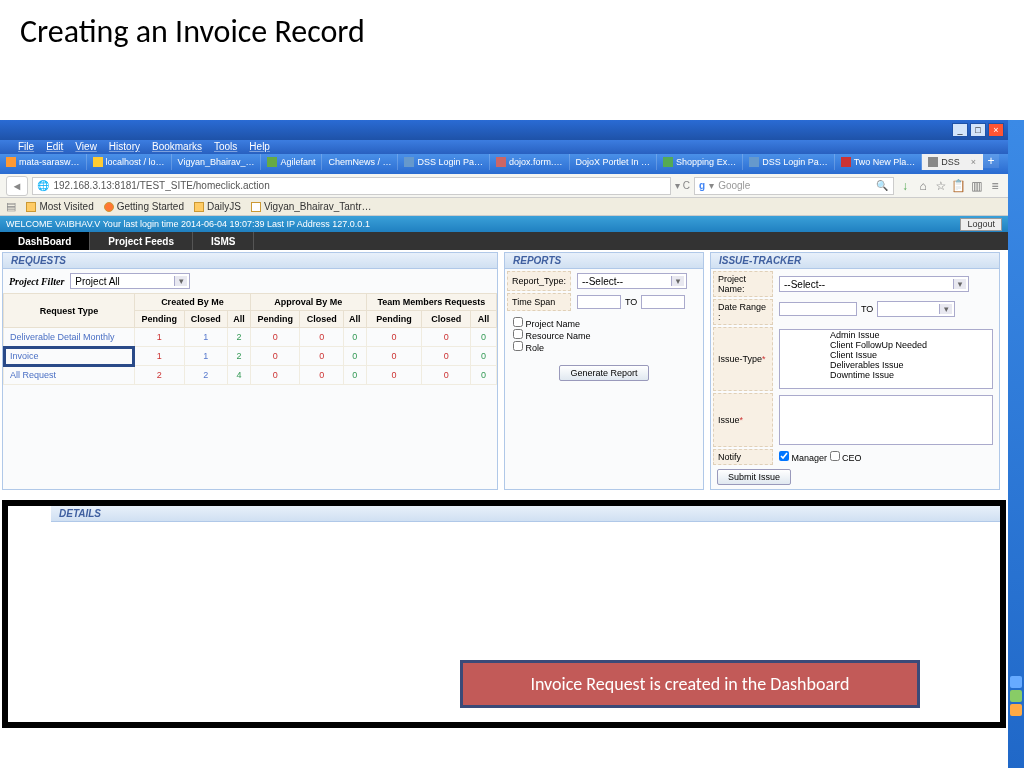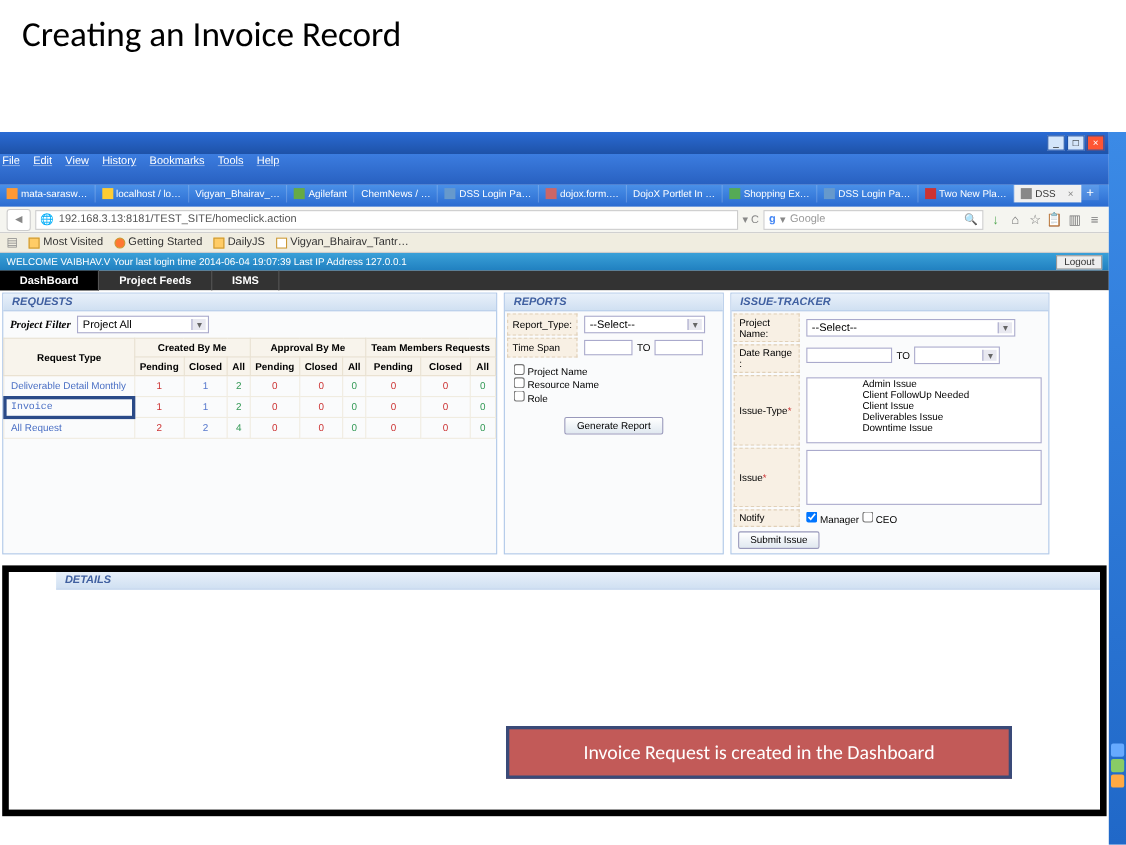--- a/index.html
+++ b/index.html
@@ -2,21 +2,21 @@
 <html><head>
 <meta charset="utf-8">
 <style>
 * { margin: 0; padding: 0; box-sizing: border-box; font-family: Arial, sans-serif; }
 body { width: 1024px; height: 768px; overflow: hidden; background: #fff; position: relative; }
 .slide-title { font-size: 32px; font-weight: 400; padding: 12px 20px 20px; color: #000; font-family: Calibri, Arial, sans-serif; }
 .browser-frame { position: absolute; top: 120px; left: 0; width: 1008px; height: 648px; }
 .browser-titlebar { height: 20px; background: linear-gradient(to bottom, #2a6bd4, #1e52a8); display: flex; align-items: center; justify-content: flex-end; padding: 0 4px; }
 .win-btn { width: 16px; height: 14px; background: #d4e5fa; border: 1px solid #1e52a8; margin-left: 2px; display: flex; align-items: center; justify-content: center; font-size: 9px; }
 .win-btn.close { background: #ff5533; color: #fff; }
-.browser-menu { height: 28px; background: linear-gradient(to bottom, #3c7de0, #2860c0); color: #fff; font-size: 10px; padding: 1px 2px; display: flex; gap: 12px; }
+.browser-menu { height: 14px; background: linear-gradient(to bottom, #3c7de0, #2860c0); color: #fff; font-size: 10px; padding: 1px 18px; display: flex; gap: 12px; }
 .browser-menu span { text-decoration: underline; text-decoration-color: rgba(255,255,255,0.4); }
 .tabs-bar { height: 20px; background: linear-gradient(to bottom, #4a90e8, #2a6bd0); display: flex; align-items: flex-start; font-size: 9px; overflow: hidden; }
 .tab { padding: 3px 6px; color: #fff; display: flex; align-items: center; gap: 3px; border-right: 1px solid rgba(255,255,255,0.2); white-space: nowrap; }
 .tab.active { background: #f0f0f0; color: #333; }
 .tab-icon { width: 10px; height: 10px; background: #ff9933; display: inline-block; }
 .tab-plus { width: 16px; background: rgba(255,255,255,0.1); display: flex; align-items: center; justify-content: center; color: #fff; font-size: 12px; }
 .addr-bar { height: 24px; background: #f5f5f0; display: flex; align-items: center; padding: 2px 6px; gap: 4px; border-bottom: 1px solid #ccc; }
 .back-btn { width: 22px; height: 20px; border: 1px solid #ccc; border-radius: 3px; background: #fff; display: flex; align-items: center; justify-content: center; font-size: 11px; color: #888; }
 .url-field { flex: 1; height: 18px; border: 1px solid #ccc; background: #fff; font-size: 10px; padding: 0 4px; display: flex; align-items: center; color: #555; }
 .search-field { width: 200px; height: 18px; border: 1px solid #ccc; background: #fff; font-size: 10px; padding: 0 4px; display: flex; align-items: center; gap: 4px; }
@@ -25,36 +25,36 @@
 .bm-item { display: flex; align-items: center; gap: 3px; }
 .bm-icon { width: 10px; height: 10px; background: #ffcc66; border: 1px solid #cc9933; }
 .app-welcome { height: 16px; background: linear-gradient(to bottom, #3aa0d8, #2080c0); color: #fff; font-size: 9px; padding: 2px 6px; display: flex; justify-content: space-between; align-items: center; }
 .logout-btn { background: #eee; color: #333; border: 1px solid #999; padding: 0 6px; font-size: 9px; height: 13px; }
 .app-nav { height: 18px; background: #333; display: flex; }
 .nav-tab { padding: 2px 18px; font-size: 10px; color: #fff; border-right: 1px solid #555; display: flex; align-items: center; font-weight: bold; }
 .nav-tab.active { background: #000; }
 .content-area { display: flex; gap: 6px; padding: 2px; background: #fff; }
 .panel { border: 1px solid #b0c8e8; background: #fafbfc; }
 .panel-header { background: linear-gradient(to bottom, #e8f0fa, #d0e0f2); padding: 2px 8px; font-size: 10px; font-style: italic; color: #4060a0; border-bottom: 1px solid #b0c8e8; font-weight: bold; }
-.requests-panel { width: 450px; }
+.requests-panel { width: 496px; }
 .reports-panel { width: 200px; }
 .tracker-panel { width: 290px; }
 .filter-row { padding: 4px 6px; font-size: 10px; display: flex; align-items: center; gap: 6px; }
 .filter-label { font-style: italic; font-weight: bold; font-family: Liberation Serif, serif; }
 .select-box { height: 16px; border: 1px solid #aac; background: #fff; font-size: 10px; padding: 0 14px 0 4px; display: flex; align-items: center; position: relative; }
 .select-box::after { content: "▾"; position: absolute; right: 2px; font-size: 9px; color: #666; background: #e8e8f0; width: 12px; text-align: center; border-left: 1px solid #aac; }
 .req-table { width: 100%; font-size: 9px; border-collapse: collapse; }
 .req-table th { background: #f8f4ec; border: 1px solid #e8e0d0; padding: 3px 4px; font-weight: bold; }
 .req-table td { border: 1px solid #f0ece0; padding: 4px 2px; text-align: center; }
 .req-type-cell { color: #4a6fc4; padding: 4px 6px !important; text-align: left !important; }
 .val-red { color: #cc3333; }
 .val-blue { color: #5577cc; }
 .val-green { color: #339955; }
 .val-zero { color: #cc3333; }
-.hl-row td:first-child { outline: 3px solid #2a4a88; outline-offset: -2px; font-family: Liberation Mono, monospace; }
+.hl-row td:first-child { outline: 3px solid #2a4a88; outline-offset: -2px; }
 .form-table { width: 100%; font-size: 9px; }
 .form-table td { padding: 2px 4px; vertical-align: middle; }
 .form-table .flabel { background: #f8f0e4; border: 1px dashed #e0d0b8; font-size: 9px; width: 60px; }
 .gen-btn { background: linear-gradient(to bottom, #fff, #e0e8f0); border: 1px solid #99b; padding: 2px 10px; font-size: 9px; border-radius: 2px; }
 .issue-list { width: 100%; height: 60px; border: 1px solid #aac; background: #fff; font-size: 9px; overflow-y: auto; }
 .issue-list div { padding: 0 3px; margin-left: 47px; }
 .textarea-box { width: 100%; height: 50px; border: 1px solid #aac; background: #fff; }
 .details-panel { margin: 8px 2px; border: 6px solid #000000; background: #fff; padding-left: 43px; }
 .callout { position: absolute; left: 460px; top: 660px; width: 460px; height: 48px; background: #c25a58; border: 3px solid #3a4a78; color: #fff; font-size: 18px; display: flex; align-items: center; justify-content: center; font-family: Calibri, Arial, sans-serif; }
 .xp-sidebar { position: absolute; right: 0; top: 120px; width: 16px; height: 648px; background: linear-gradient(to bottom, #3b8ae6, #2068c8); }

